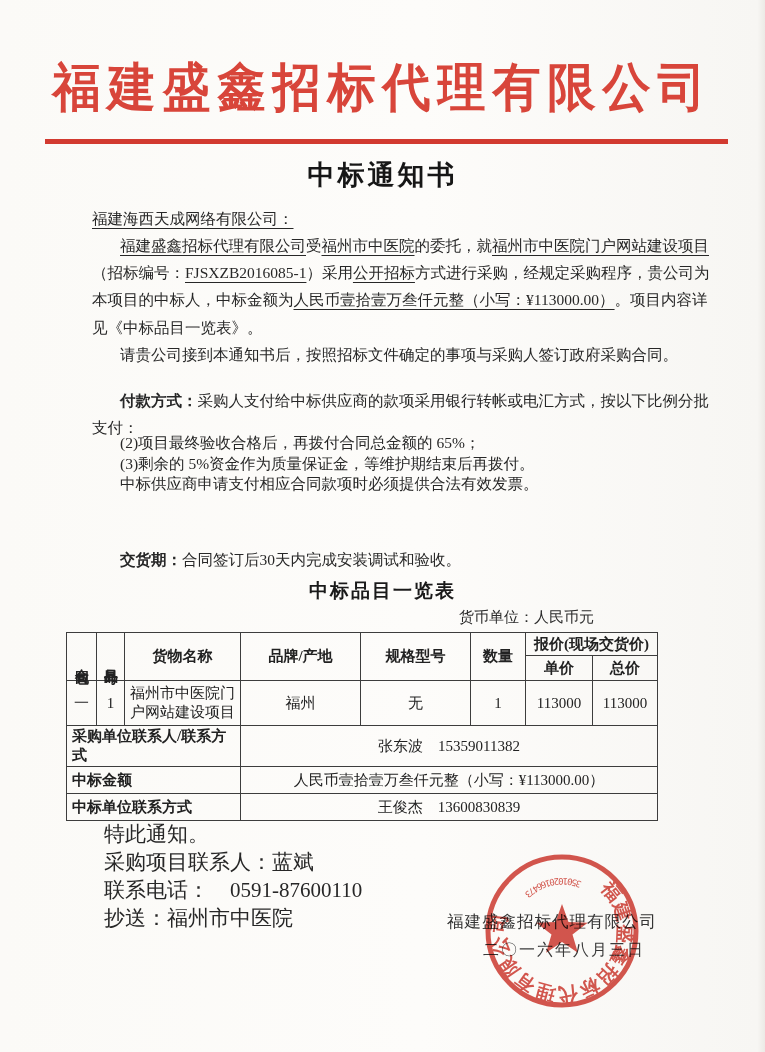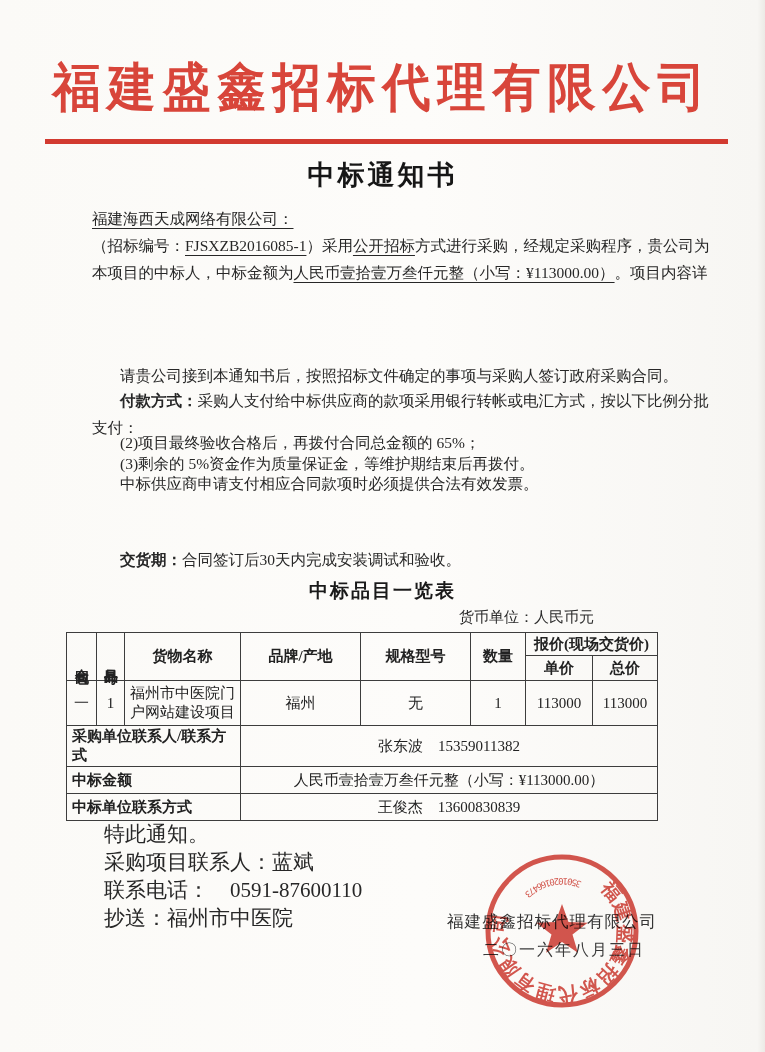--- a/index.html
+++ b/index.html
@@ -23,21 +23,21 @@
     font-family:"Liberation Sans","DejaVu Sans",sans-serif;
   }
   
   .tline{white-space:nowrap;font-size:15.5px;color:#272727;}
   .tline .u{text-decoration:underline;text-underline-offset:4px;text-decoration-thickness:1px;text-align:right;}
   .tline .b{font-weight:bold;}
   .ind{padding-left:28px;}
   .blk{position:absolute;left:92px;width:600px;}
   #salutation{top:205px;line-height:27px;}
   #para1{top:232px;line-height:27.2px;}
-  #para2{top:341px;line-height:27px;margin-top:21px;}
+  #para2{top:341px;line-height:27px;}
   #payment{top:387px;line-height:27px;}
   #payment-items{top:433px;line-height:20.6px;}
   #delivery{top:546px;line-height:27px;}
   
   .table-title{
     position:absolute;top:578px;left:0;width:765px;text-align:center;
     font-size:19px;font-weight:bold;letter-spacing:2px;color:#1a1a1a;
     font-family:"Liberation Sans","DejaVu Sans",sans-serif;
   }
   .currency-note{position:absolute;top:608px;right:171px;font-size:15px;color:#2b2b2b;}
@@ -71,22 +71,24 @@
 
   <div class="brand">福建盛鑫招标代理有限公司</div>
   <div class="rule"></div>
   <div class="doc-title">中标通知书</div>
 
   <div class="blk" id="salutation">
     <div class="tline"><span class="u">福建海西天成网络有限公司：</span></div>
   </div>
 
   <div class="blk" id="para1">
+    <div class="tline ind"><span class="u">福建盛鑫招标代理有限公司</span><span>受</span><span class="u">福州市中医院</span><span>的委托，就</span><span class="u">福州市中医院门户网站建设项目</span></div>
     <div class="tline"><span>（招标编号：</span><span class="u">FJSXZB2016085-1</span><span>）采用</span><span class="u">公开招标</span><span>方式进行采购，经规定采购程序，贵公司为</span></div>
     <div class="tline"><span>本项目的中标人，中标金额为</span><span class="u">人民币壹拾壹万叁仟元整（小写：¥113000.00）</span><span>。项目内容详</span></div>
+    <div class="tline"><span>见《中标品目一览表》。</span></div>
   </div>
 
   <div class="blk" id="para2">
     <div class="tline ind"><span>请贵公司接到本通知书后，按照招标文件确定的事项与采购人签订政府采购合同。</span></div>
   </div>
 
   <div class="blk" id="payment">
     <div class="tline ind"><span class="b">付款方式：</span><span>采购人支付给中标供应商的款项采用银行转帐或电汇方式，按以下比例分批</span></div>
     <div class="tline"><span>支付：</span></div>
   </div>

